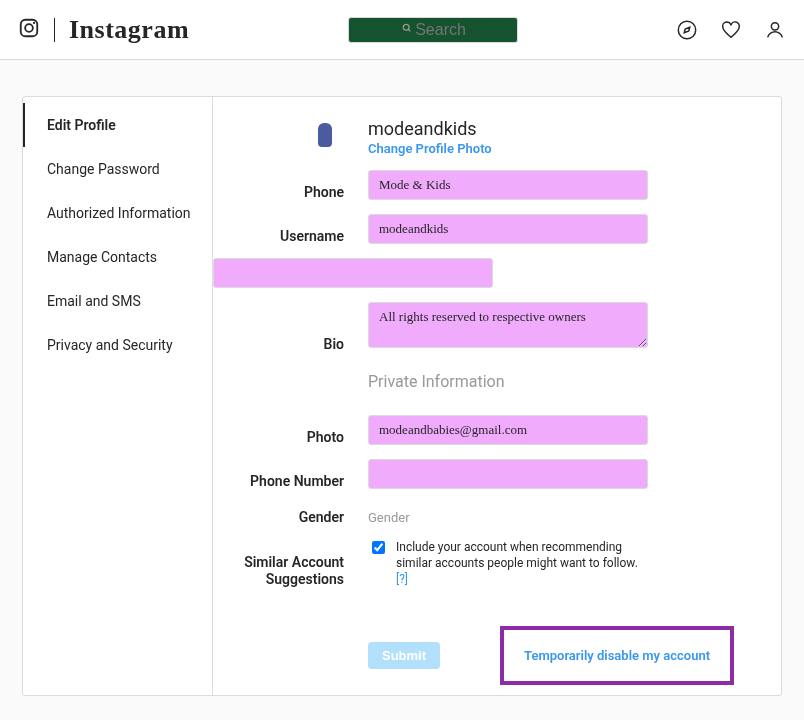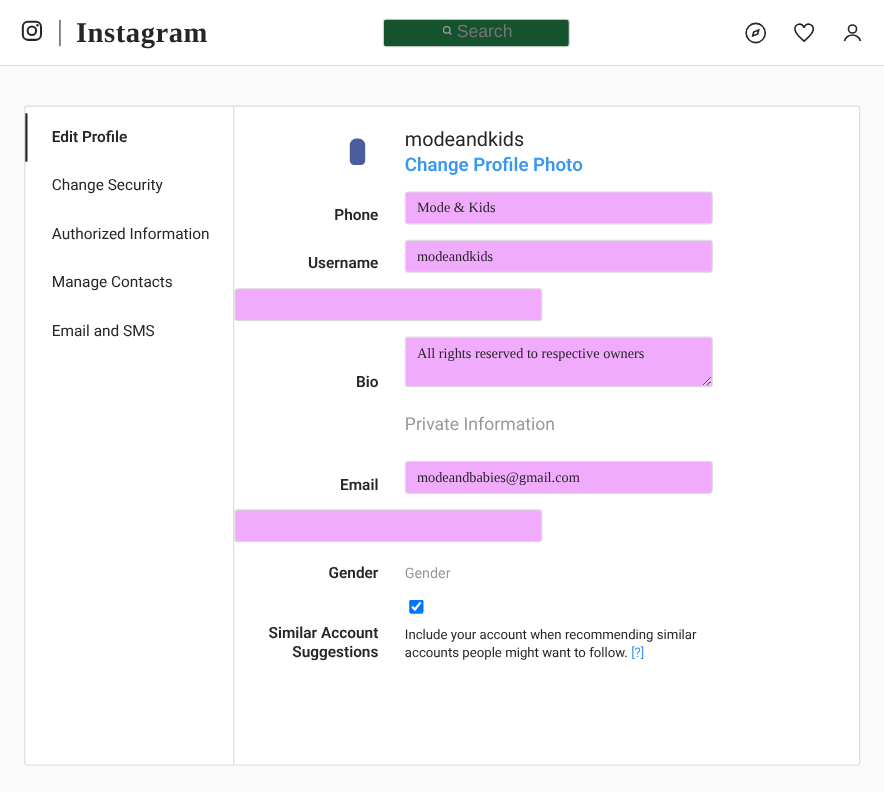--- a/index.html
+++ b/index.html
@@ -136,21 +136,21 @@
     background:#4a5ba0;
     border-radius:6px 6px 4px 4px;
   }
   .username {
     font-size: 18px;
     font-weight: 400;
     margin: 0;
   }
   .change-photo {
     color: #3897f0;
-    font-size: 17px;
+    font-size: 13px;
     font-weight: 600;
     cursor: pointer;
     margin-top: 2px;
   }
   input.text-input, textarea.text-input {
     width: 100%;
     height: 30px;
     border: 1px solid #dbdbdb;
     border-radius: 3px;
     padding: 0 10px;
@@ -174,21 +174,20 @@
     color: #999;
     padding-top: 4px;
   }
   .checkbox-row {
     display: flex;
     align-items: flex-start;
     gap: 8px;
     font-size: 12px;
     color: #262626;
     line-height: 1.35;
-    flex-direction: column;
   }
   .checkbox-row input[type=checkbox]{
     margin-top: 2px;
   }
   .help-q {
     color: #3897f0;
     font-size: 12px;
   }
   .actions {
     margin-top: 24px;
@@ -263,24 +262,25 @@
         <path d="M4 20c1-4 5-6 8-6s7 2 8 6"></path>
       </svg>
     </span>
   </div>
 </div>
 
 <div class="main">
   <div class="card">
     <div class="sidenav">
       <div class="sidenav-item active"><span>Edit Profile</span></div>
-      <div class="sidenav-item"><span>Change Security</span></div>
+      <div class="sidenav-item"><span>Change Password</span></div>
       <div class="sidenav-item"><span>Authorized Information</span></div>
       <div class="sidenav-item"><span>Manage Contacts</span></div>
       <div class="sidenav-item"><span>Email and SMS</span></div>
+      <div class="sidenav-item"><span>Privacy and Security</span></div>
     </div>
 
     <div class="content">
 
       <div class="row">
         <div class="label-col" style="padding-top:0;">
           <span class="avatar"></span>
         </div>
         <div class="field-col">
           <h2 class="username">modeandkids</h2>
@@ -308,25 +308,26 @@
       </div>
 
       <div class="row">
         <div class="label-col"></div>
         <div class="field-col">
             <div class="section-label">Private Information</div>
           </div>
       </div>
 
       <div class="row">
-        <div class="label-col">Email</div>
+        <div class="label-col">Photo</div>
         <div class="field-col"><input class="text-input" type="text" value="modeandbabies@gmail.com" style=""></div>
       </div>
 
       <div class="row">
+        <div class="label-col">Phone Number</div>
         <div class="field-col"><input class="text-input" type="text" value="" style=""></div>
       </div>
 
       <div class="row">
         <div class="label-col">Gender</div>
         <div class="field-col">
             <div class="gender-placeholder">Gender</div>
           </div>
       </div>
 
@@ -336,16 +337,27 @@
           <label class="checkbox-row">
             <input type="checkbox" checked="" style="">
             <span>
               <span>Include your account when recommending similar accounts people might want to follow.</span>
               <span class="help-q">[?]</span>
             </span>
           </label>
         </div>
       </div>
 
+      <div class="row">
+        <div class="label-col"></div>
+        <div class="field-col" style="max-width:none;">
+          <div class="actions">
+            <button class="submit-btn">Submit</button>
+            <span class="highlight-box">
+              <span class="disable-link">Temporarily disable my account</span>
+            </span>
+          </div>
+        </div>
+      </div>
 
     </div>
   </div>
 </div>
 
 </body></html>

